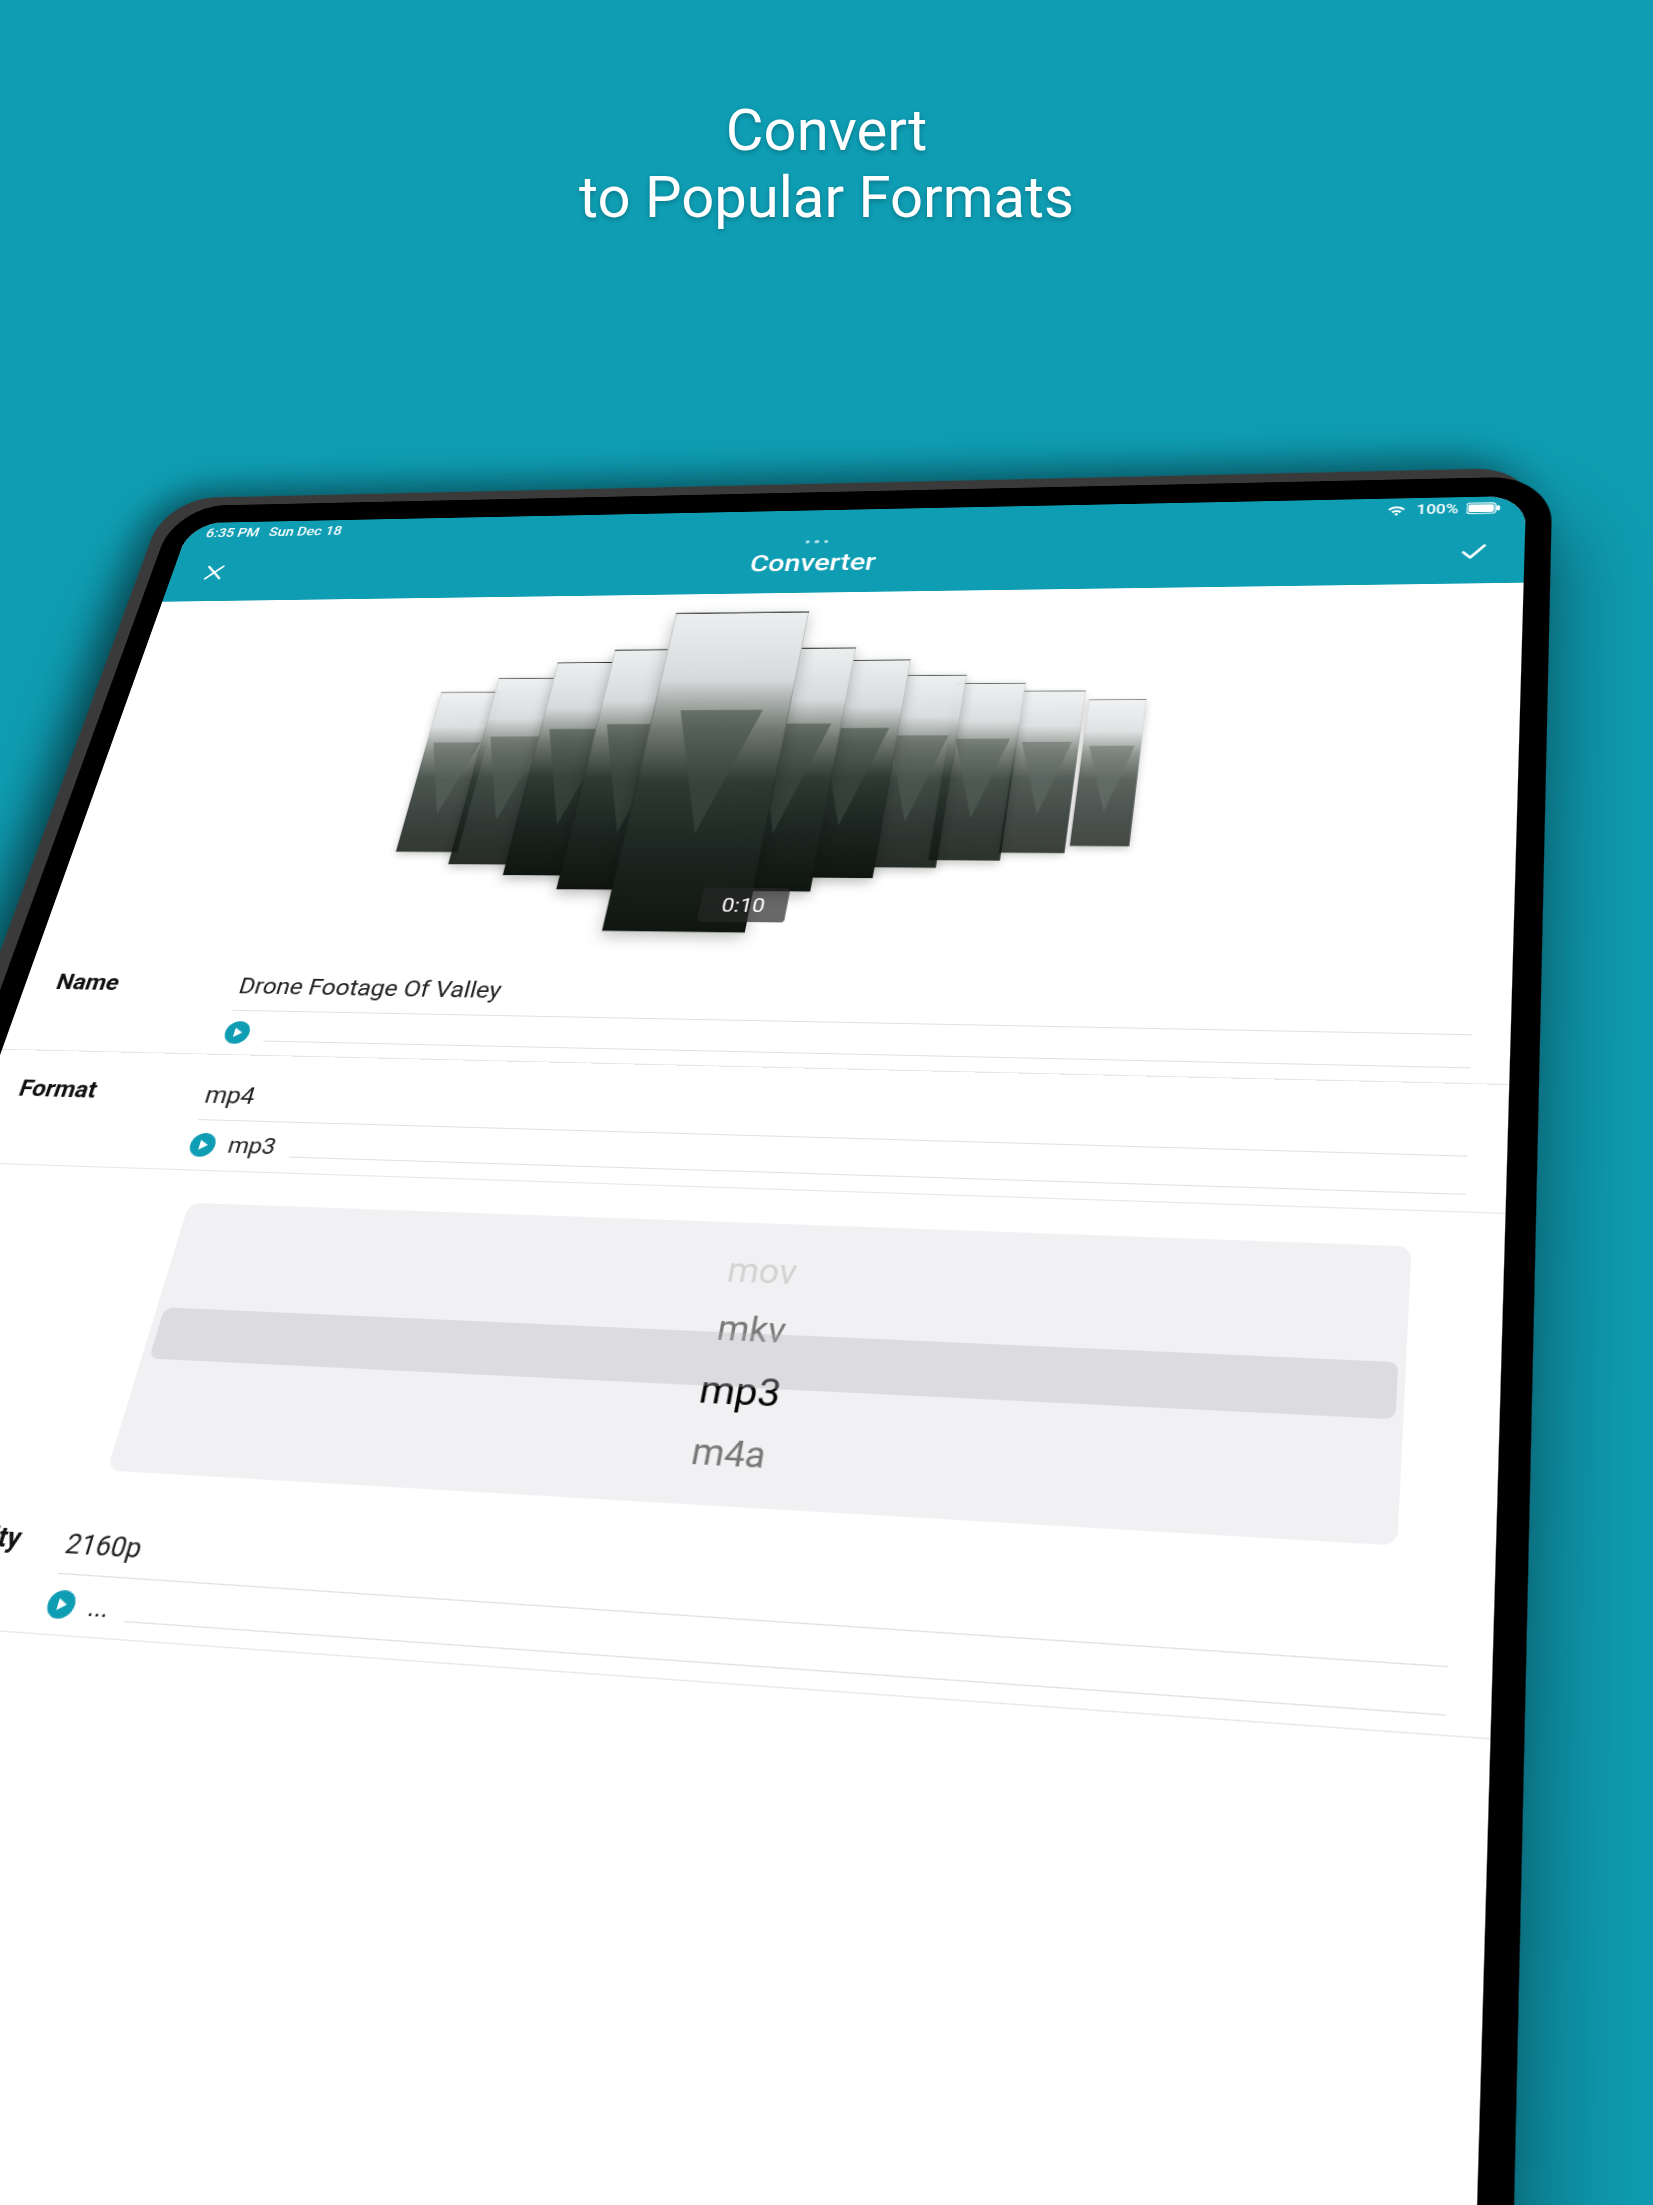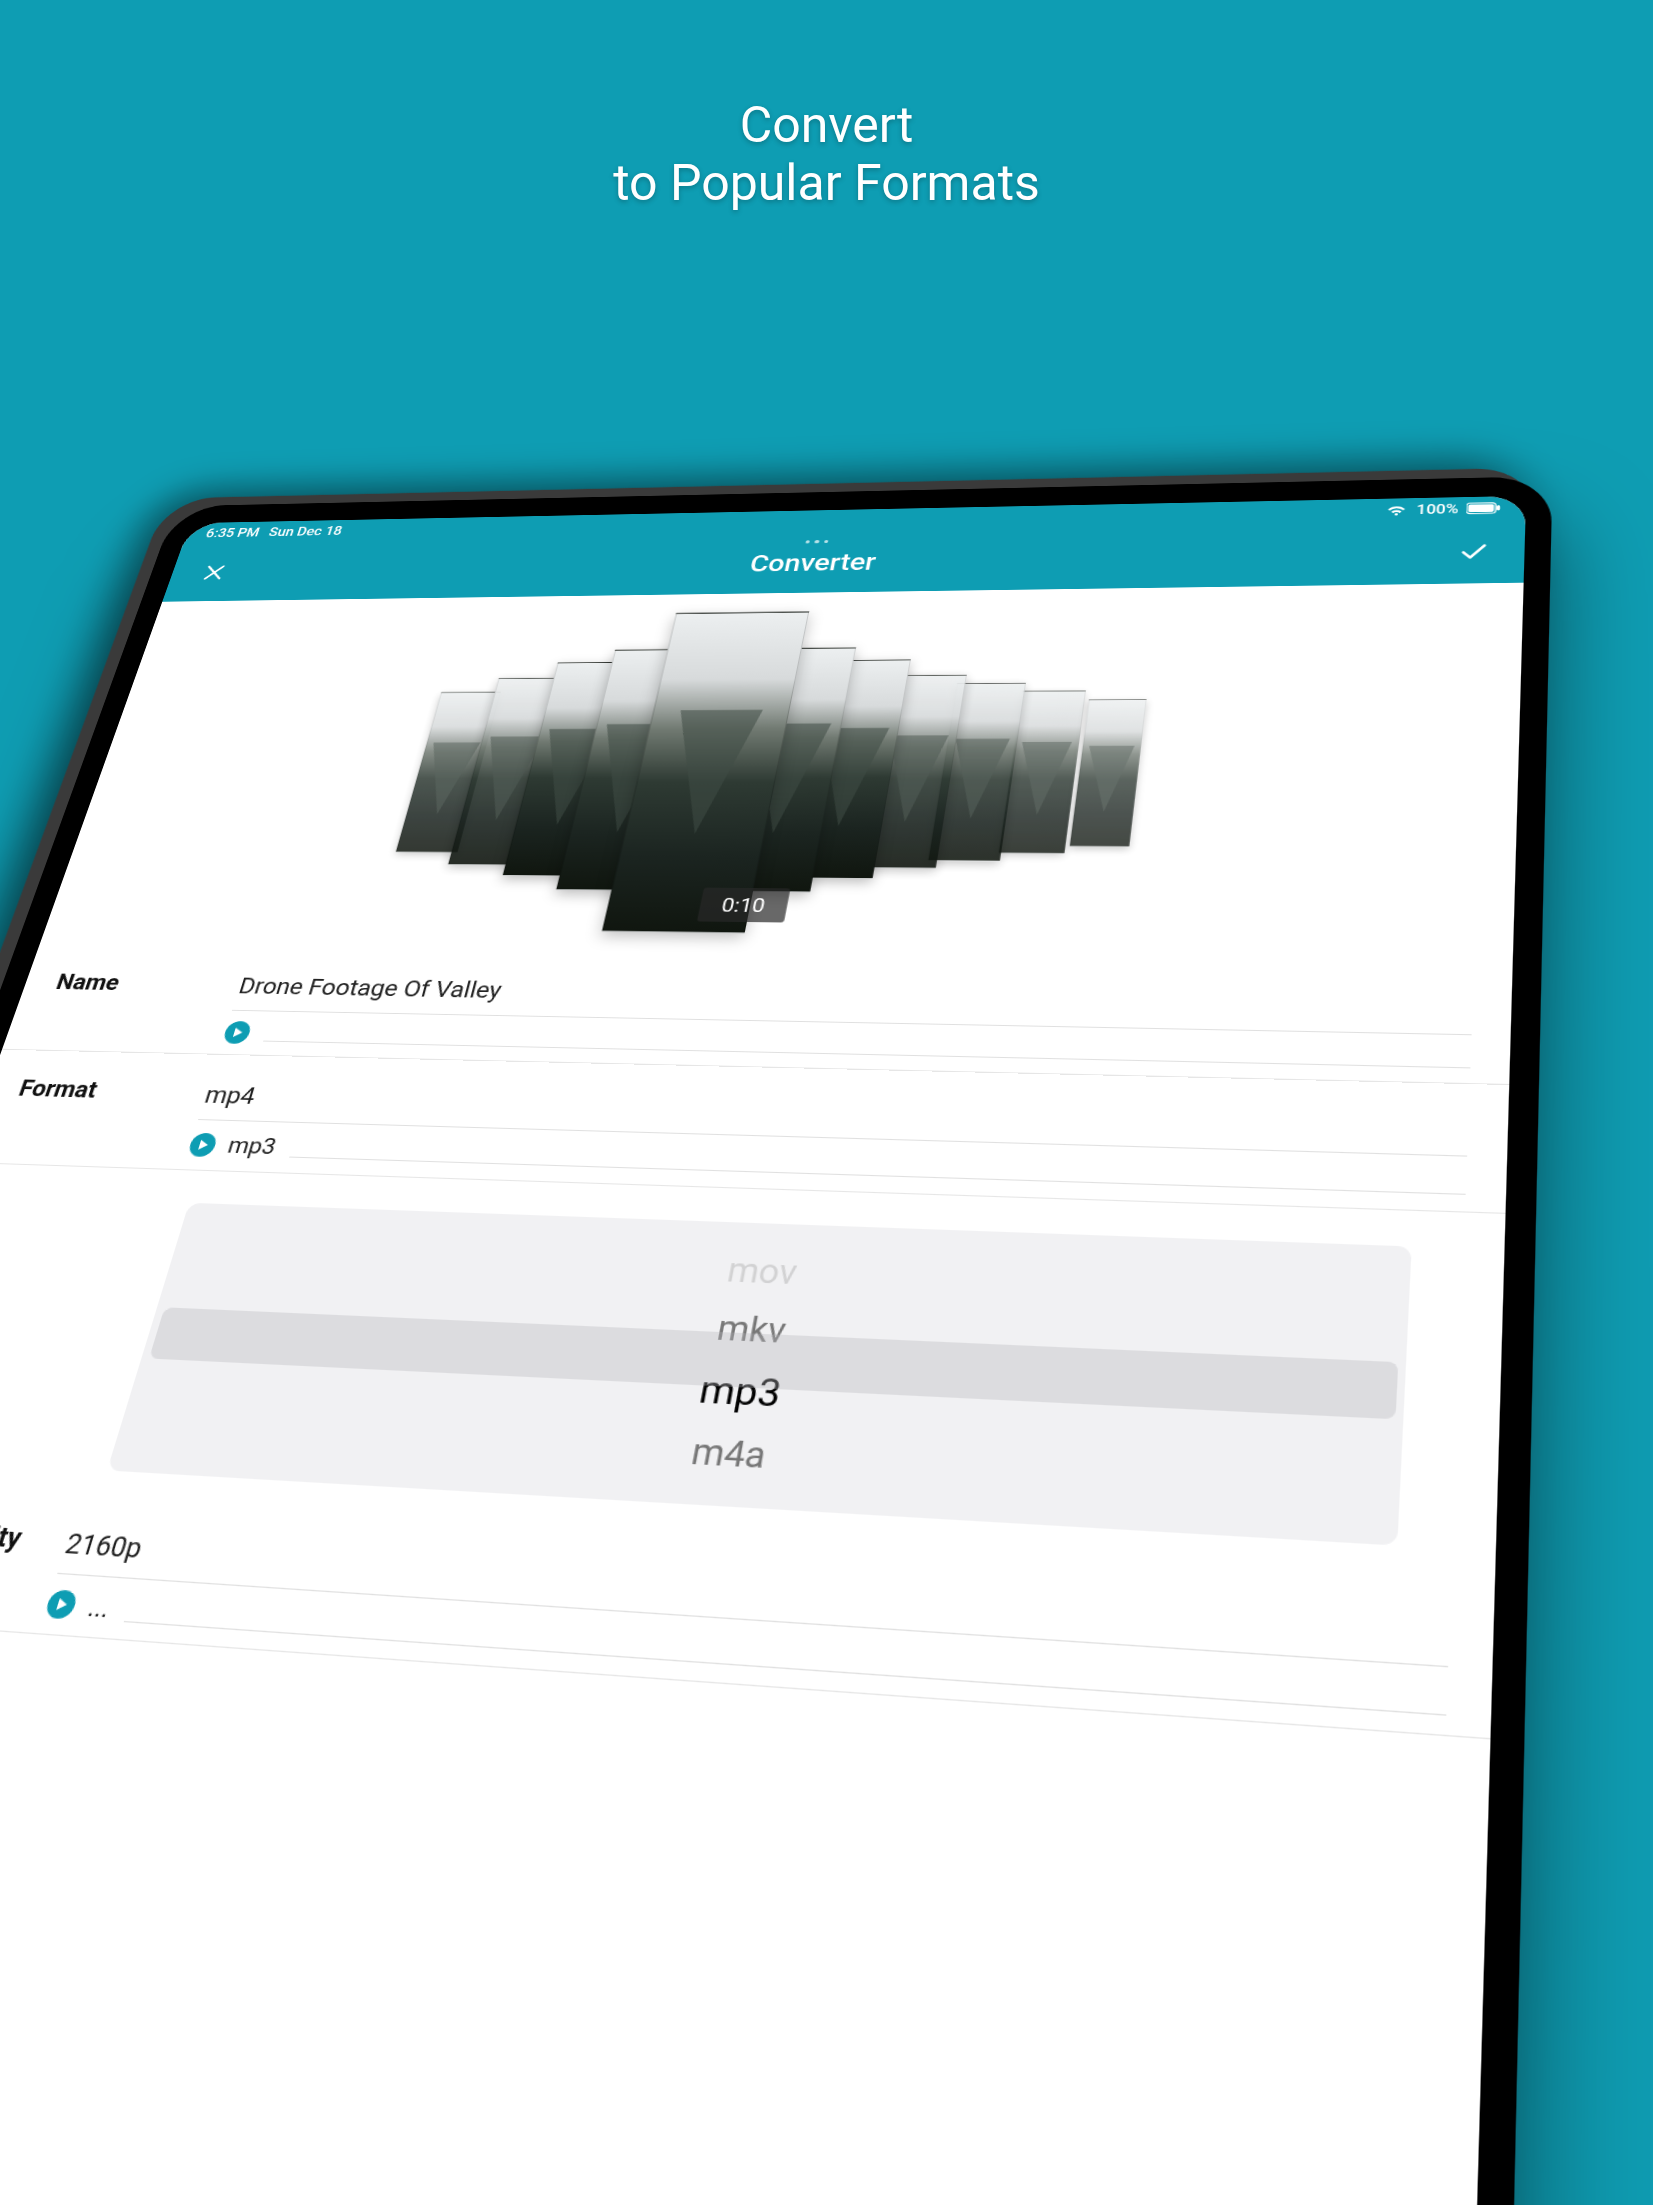--- a/index.html
+++ b/index.html
@@ -11,21 +11,21 @@
   overflow: hidden;
   position: relative;
 }
 .marketing-title {
   position: absolute;
   top: 97px;
   left: 50%;
   transform: translateX(-50%);
   text-align: center;
   color: #ffffff;
-  font-size: 50px;
+  font-size: 58px;
   font-weight: 400;
   line-height: 1.15;
   text-shadow: 0 2.4px 4.8px rgba(0,0,0,0.25);
   white-space: pre-line;
 }
 .device-wrap {
   position: absolute;
   top: 492px;
   left: 50%;
   transform: translateX(-50%) perspective(3390px) rotateX(42deg) rotateY(-12deg) rotateZ(9deg);

